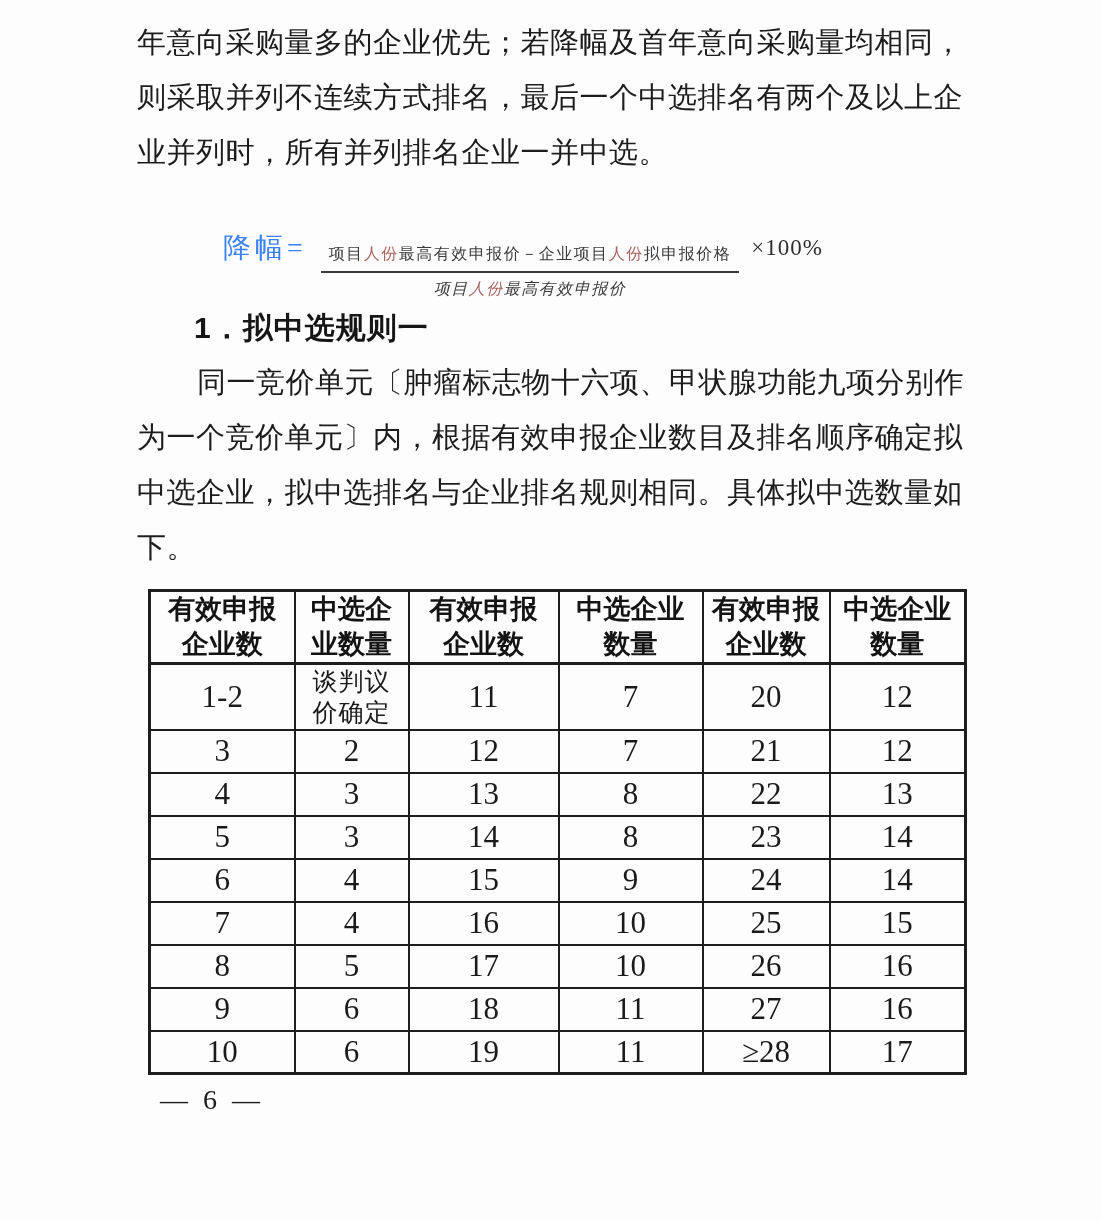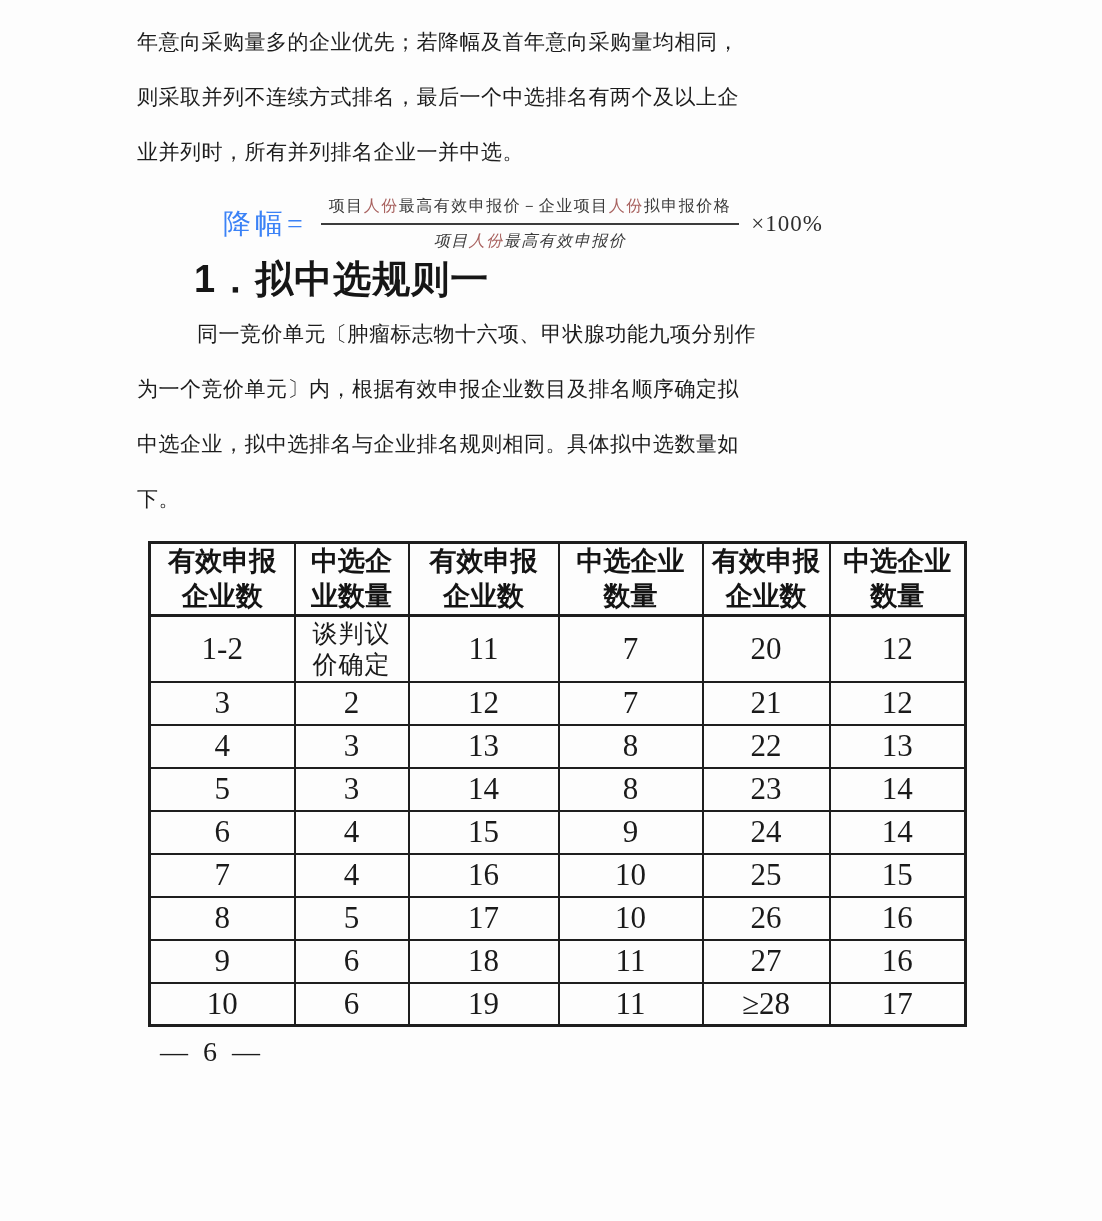--- a/index.html
+++ b/index.html
@@ -15,21 +15,21 @@
     font-family: "Liberation Serif", "DejaVu Serif", serif;
     color: #1c1c1c;
   }
   .content {
     position: absolute;
     left: 137px;
     top: 0;
     width: 830px;
   }
   .line {
-    font-size: 21px;
+    font-size: 29px;
     line-height: 55px;
     letter-spacing: 0.5px;
     white-space: nowrap;
   }
   .indent2 { text-indent: 60px; }
   #para1 { margin-top: 15px; }
 
   .formula {
     display: flex;
     align-items: center;
@@ -47,20 +47,21 @@
     margin-left: 14px;
   }
   .numerator {
     display: block;
     font-size: 16px;
     letter-spacing: 1.5px;
     color: #3c3c3c;
     padding: 0 8px 6px 8px;
     border-bottom: 2px solid #3c3c3c;
     white-space: nowrap;
+    margin-top: 48px;
   }
   .denominator {
     display: block;
     font-size: 16px;
     letter-spacing: 1.5px;
     color: #3c3c3c;
     padding-top: 6px;
     white-space: nowrap;
     font-style: italic;
   }
@@ -73,21 +74,21 @@
   }
 
   .heading-kai {
     font-size: 29px;
     line-height: 55px;
     margin-top: 42px;
     text-indent: 66px;
     letter-spacing: 1px;
   }
   .heading-bold {
-    font-size: 38px;
+    font-size: 30px;
     line-height: 55px;
     font-weight: bold;
     text-indent: 57px;
     font-family: "Liberation Sans", "DejaVu Sans", sans-serif;
     letter-spacing: 1px;
     color: #161616;
   }
 
   table {
     border-collapse: collapse;

